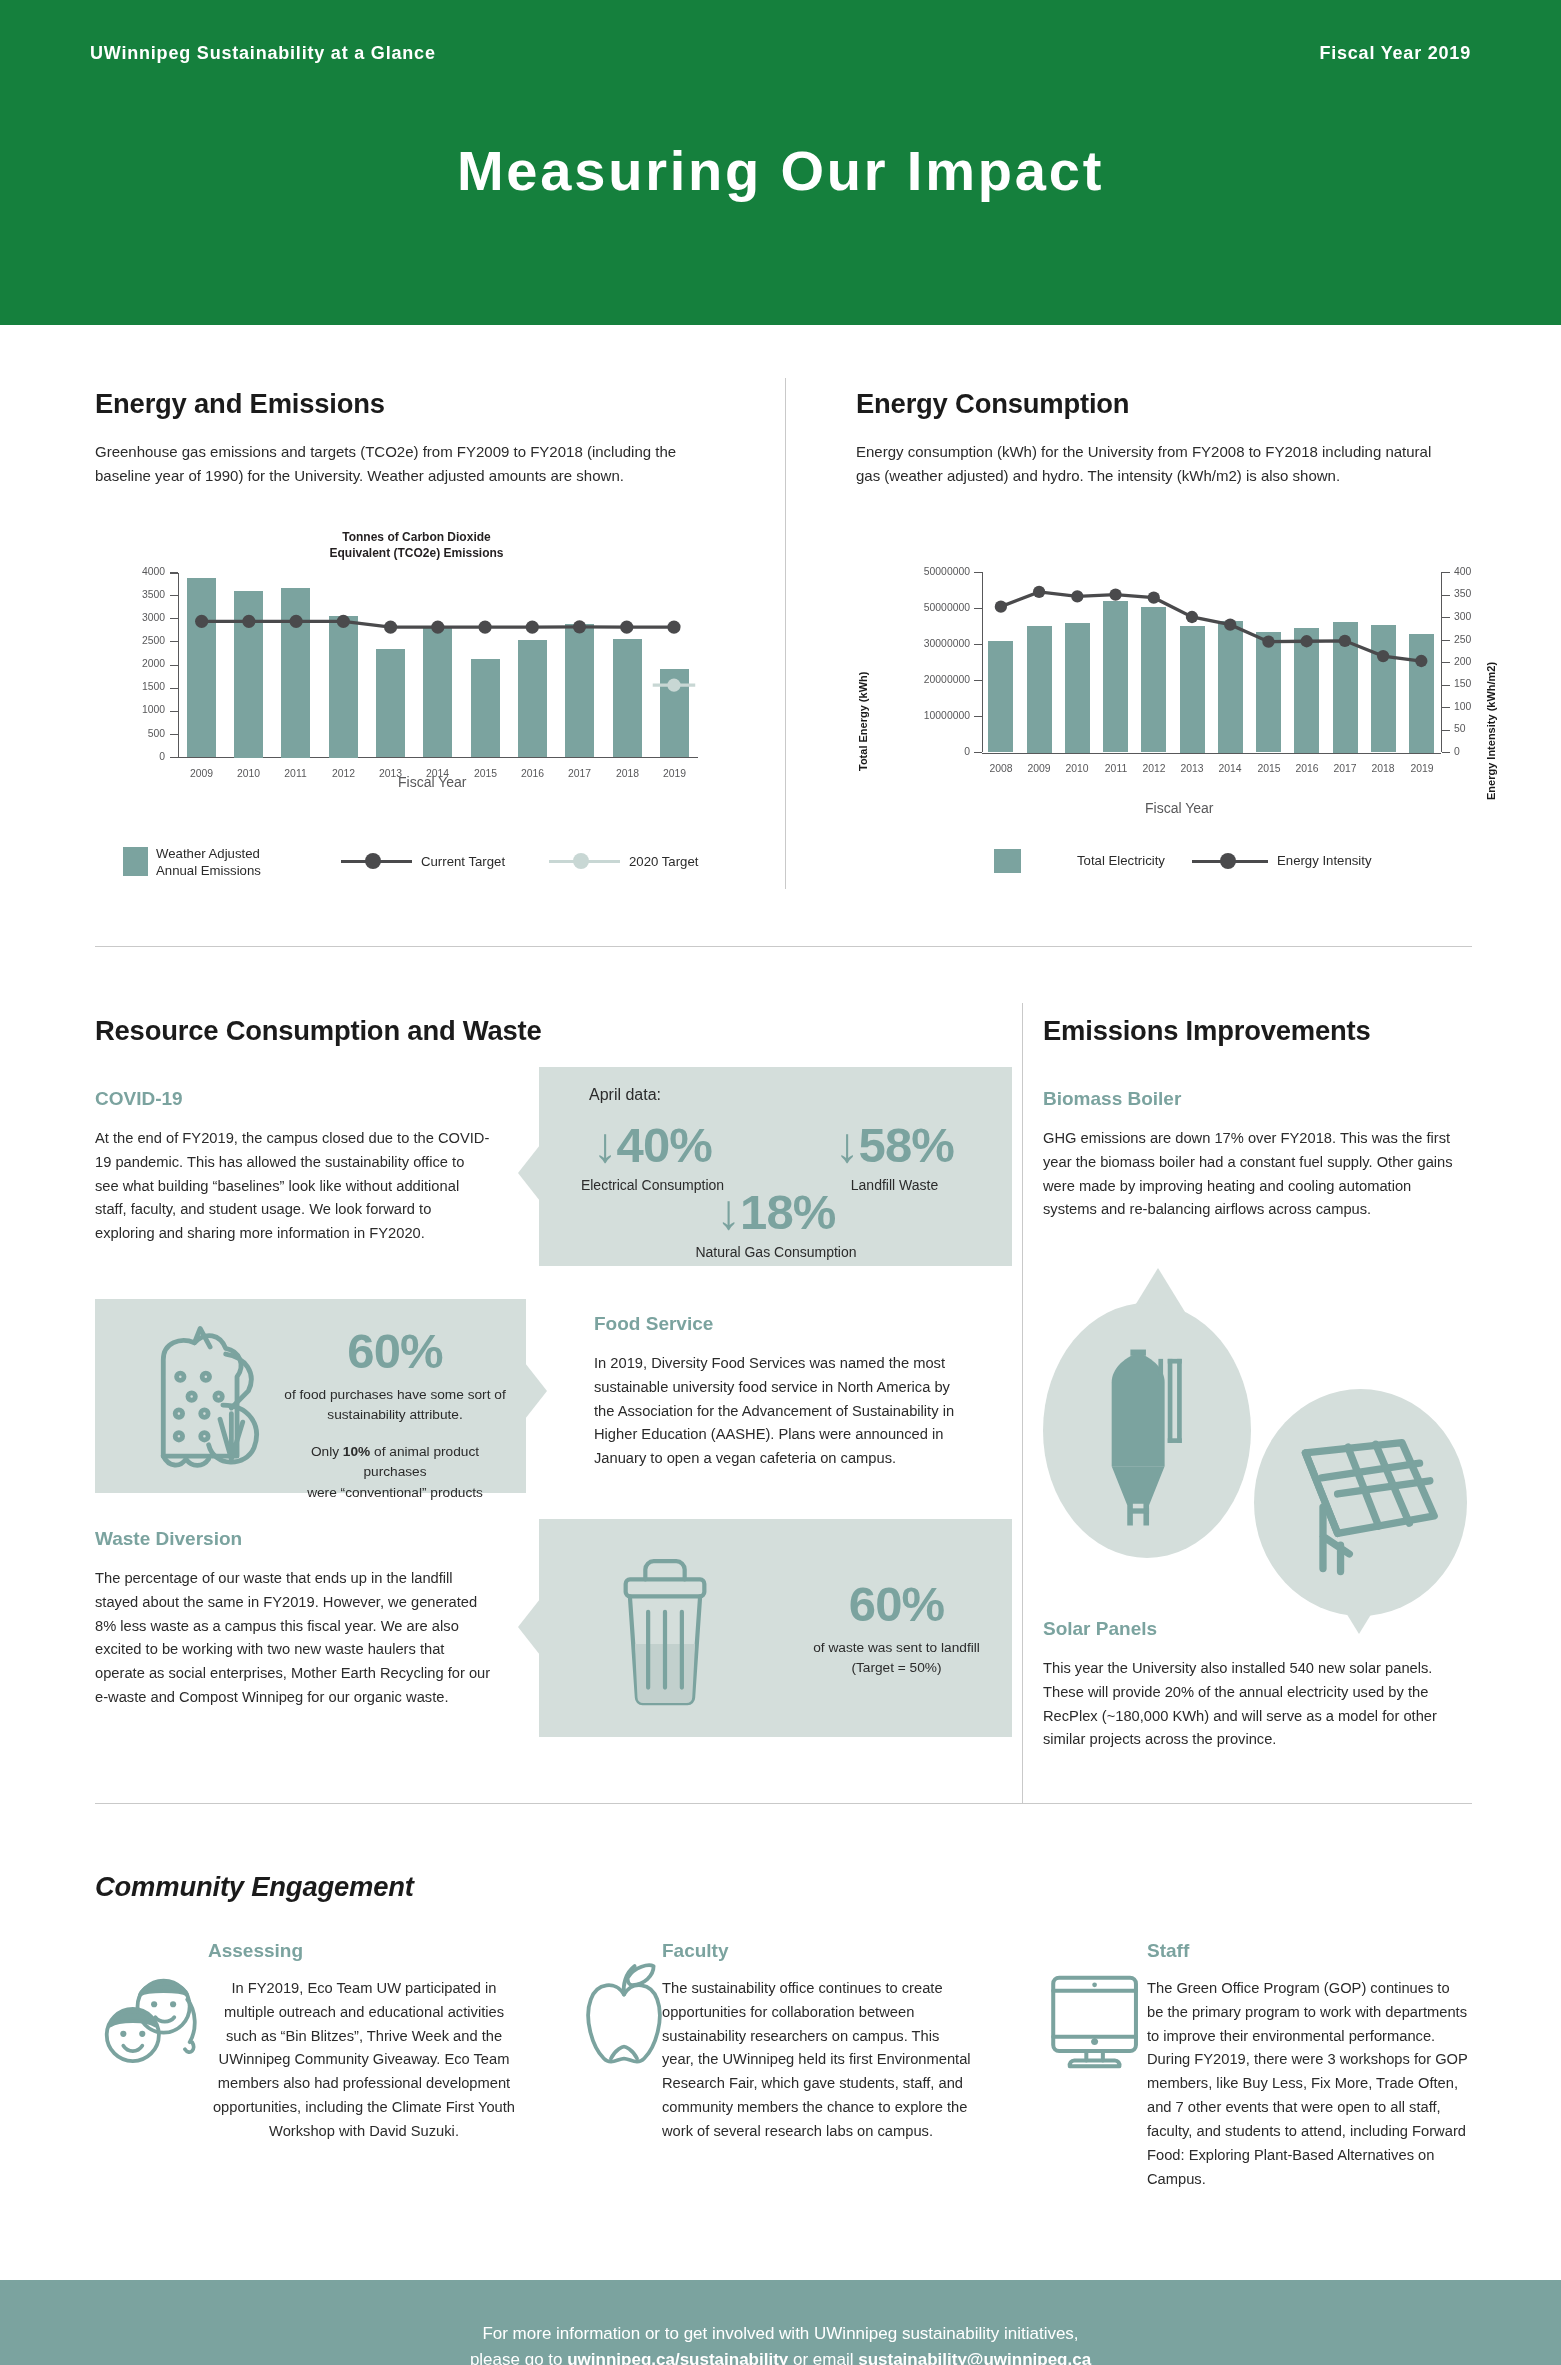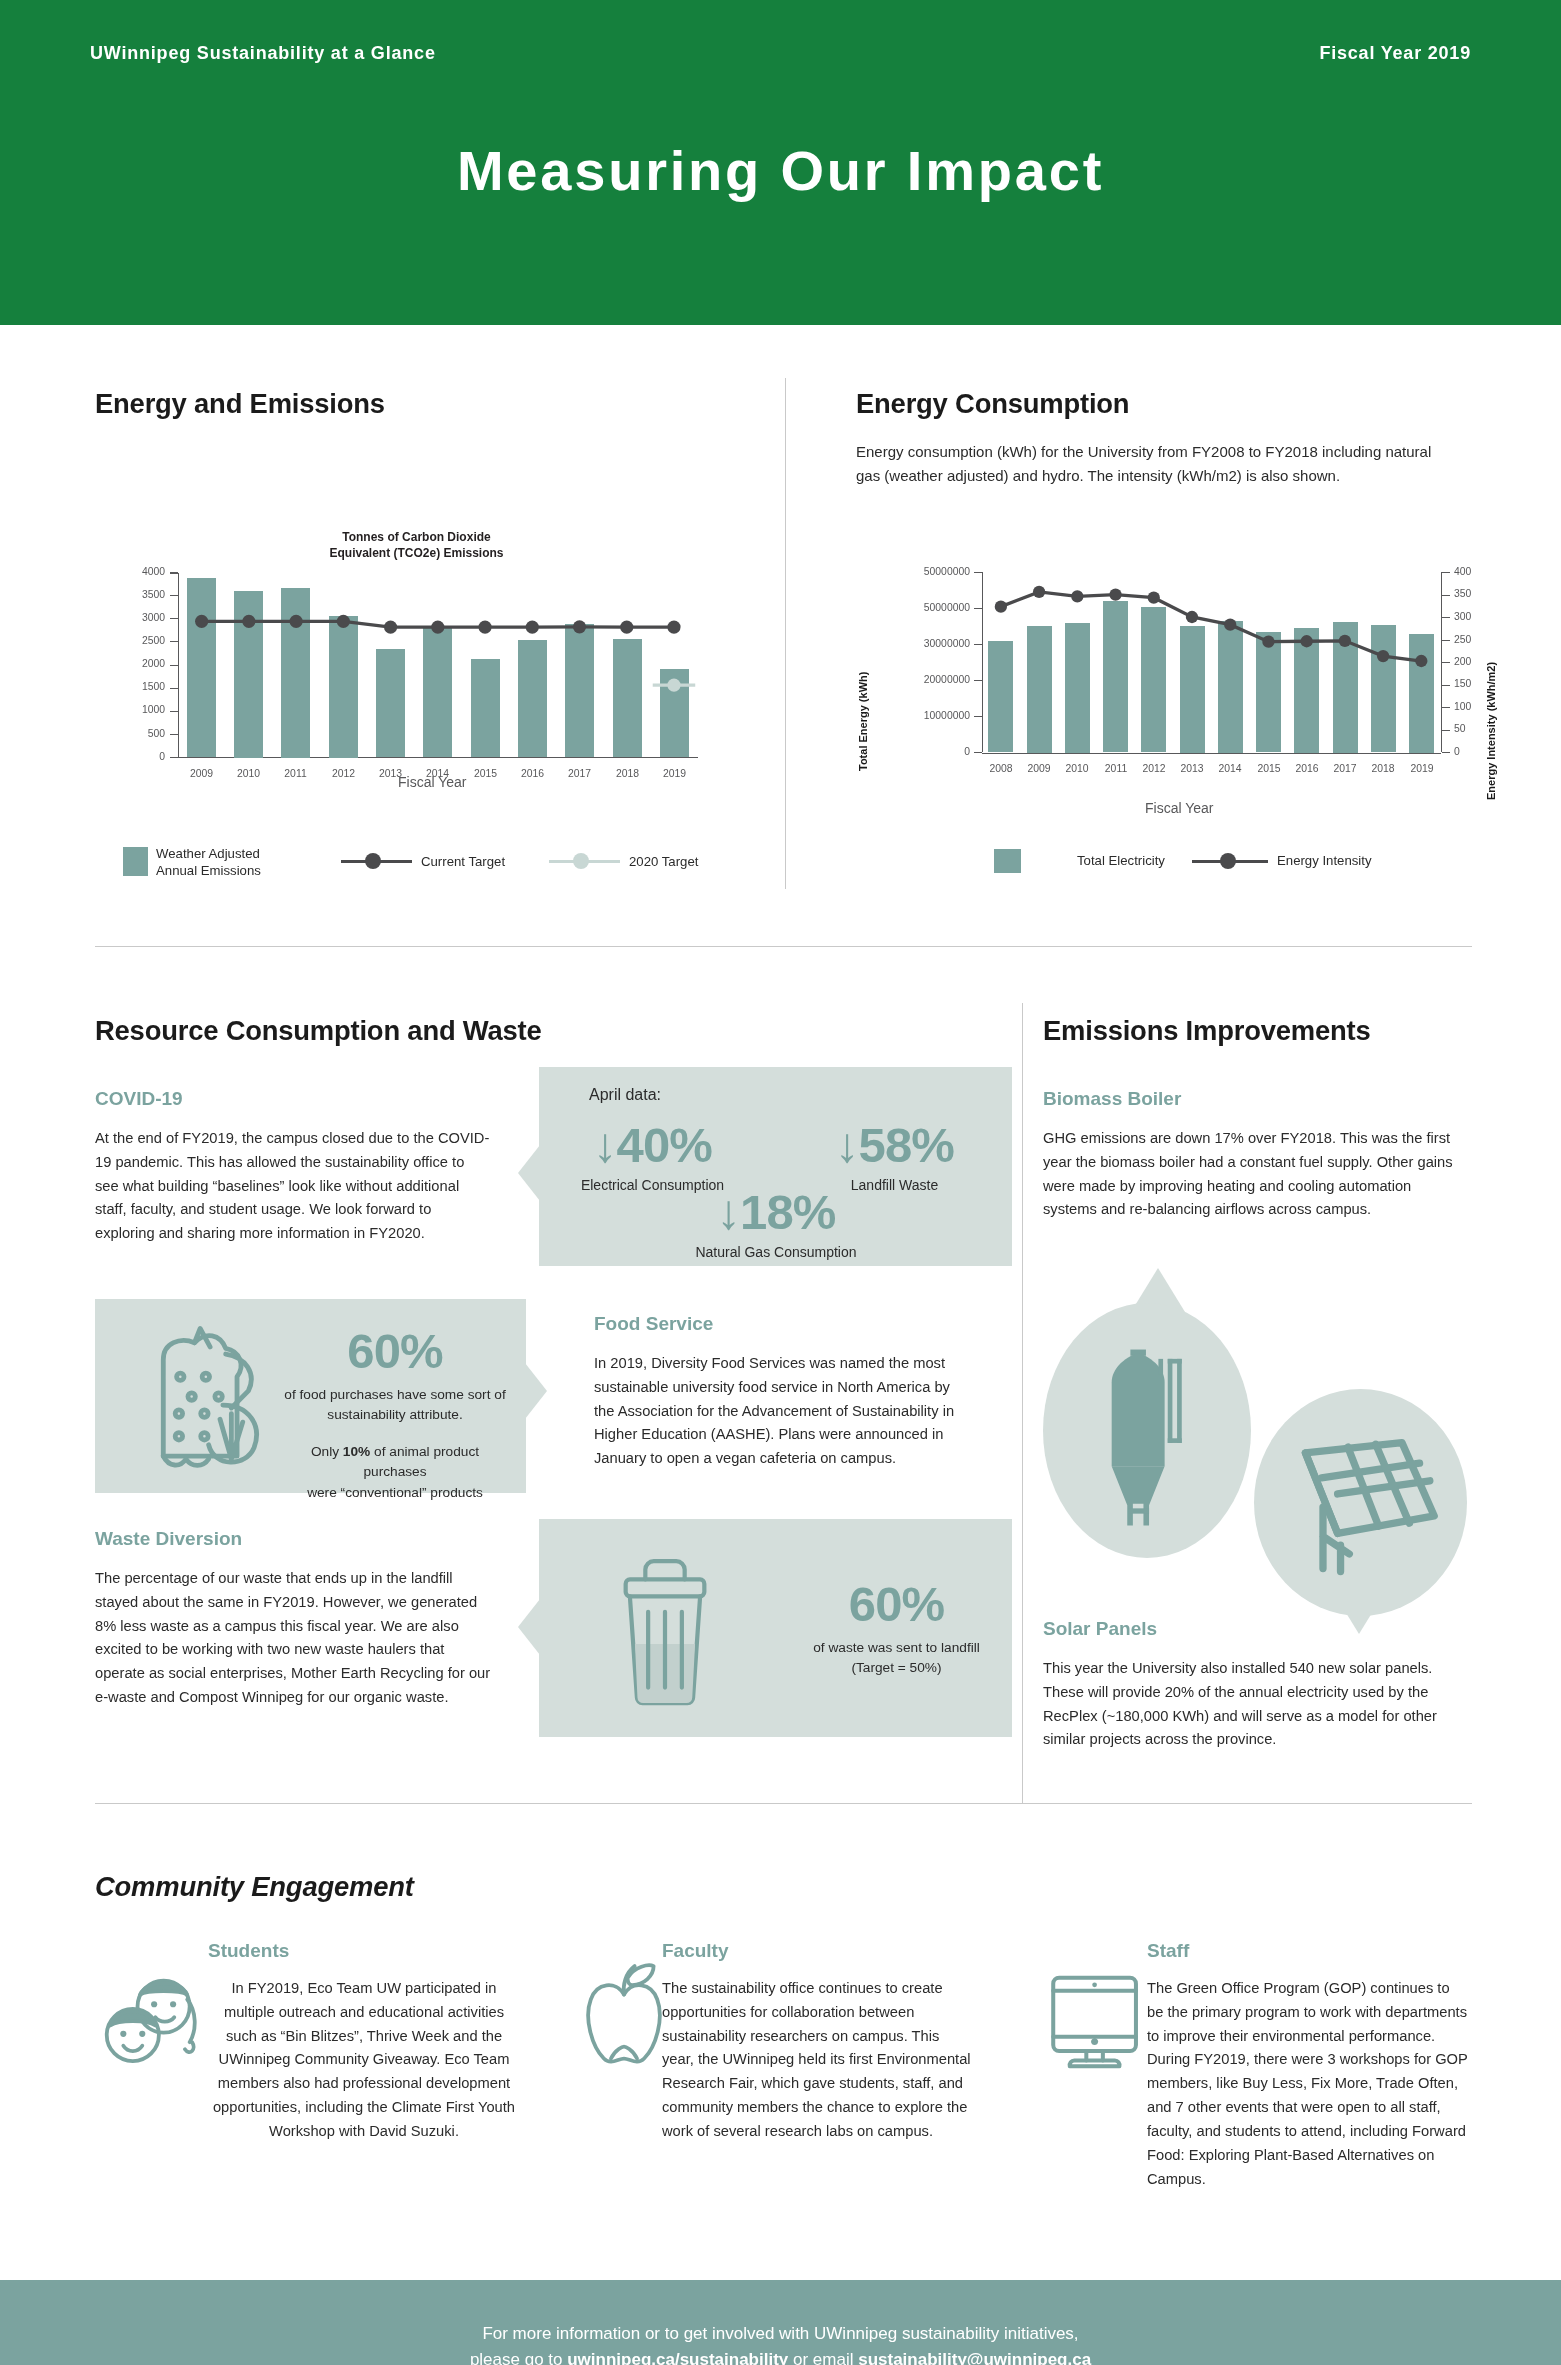--- a/index.html
+++ b/index.html
@@ -104,20 +104,21 @@
   <div class="header-fy">Fiscal Year 2019</div>
   <div class="header-title">
     <span>Measuring Our Impact</span>
   </div>
 </div>
 
 <div class="vdivider" style="left:785px; top:378px; height:511px;"></div>
 
 <div style="position:absolute; left:95px; top:388px; width:629px;">
   <div class="sec-title">Energy and Emissions</div>
+  <div class="lead-copy" style="margin-top:20px; width:606px;">Greenhouse gas emissions and targets (TCO2e) from FY2009 to FY2018 (including the baseline year of 1990) for the University. Weather adjusted amounts are shown.</div>
 </div>
 
 <div class="chart-wrap" style="left:95px; top:530px; width:662px; height:265px;">
   <div class="chart-head" style="position:absolute; left:203px; top:0; width:237px;">
     <div>Tonnes of Carbon Dioxide</div>
     <div>Equivalent (TCO2e) Emissions</div>
   </div>
   <div id="ghg-plot" style="position:absolute; left:0; top:38px; width:662px; height:222px;">
       <div class="axis-line" style="left:83px; top:4.7px; width:1.4px; height:185px;"></div>
       <div class="axis-line" style="left:75px; top:189px; width:7.6px; height:1.4px;"></div>
@@ -428,21 +429,21 @@
   <circle cx="60" cy="28" r="2.6" fill="#7ba39f" stroke="none"></circle>
   <path d="M45 39 C49 44 57 44 61 39"></path>
   <circle cx="26" cy="54" r="22"></circle>
   <path d="M7 46 C12 30 40 30 45 46 C38 41 14 41 7 46 Z" fill="#7ba39f"></path>
   <circle cx="18" cy="53" r="2.6" fill="#7ba39f" stroke="none"></circle>
   <circle cx="34" cy="53" r="2.6" fill="#7ba39f" stroke="none"></circle>
   <path d="M18 63 C22 69 30 69 34 63"></path>
 </svg>
 </span>
 <div style="position:absolute; left:208px; top:1940px; width:312px;">
-  <div class="sub-title">Students</div>
+  <div class="sub-title">Assessing</div>
   <div class="body-copy" style="margin-top:15px;text-align:center;">In FY2019, Eco Team UW participated in multiple outreach and educational activities such as “Bin Blitzes”, Thrive Week and the UWinnipeg Community Giveaway. Eco Team members also had professional development opportunities, including the Climate First Youth Workshop with David Suzuki.</div>
 </div>
 
 <span style="position:absolute; left:580px; top:1959px;">
 <svg width="88" height="109" viewBox="0 0 74 92" fill="none" stroke="#7ba39f" stroke-width="3.2" stroke-linejoin="round" stroke-linecap="round">
   <path d="M37 30 C30 18 14 20 9 34 C3 50 10 74 20 84 C26 90 32 84 37 84 C42 84 48 90 54 84 C64 74 71 50 65 34 C60 20 44 18 37 30 Z"></path>
   <path d="M37 30 C36 22 38 12 46 6"></path>
   <path d="M40 16 C46 6 58 4 62 6 C62 14 54 22 44 22 C42 22 40 20 40 16 Z"></path>
   <path d="M26 84 C30 76 36 74 37 74 C38 74 44 76 48 84"></path>
 </svg>

